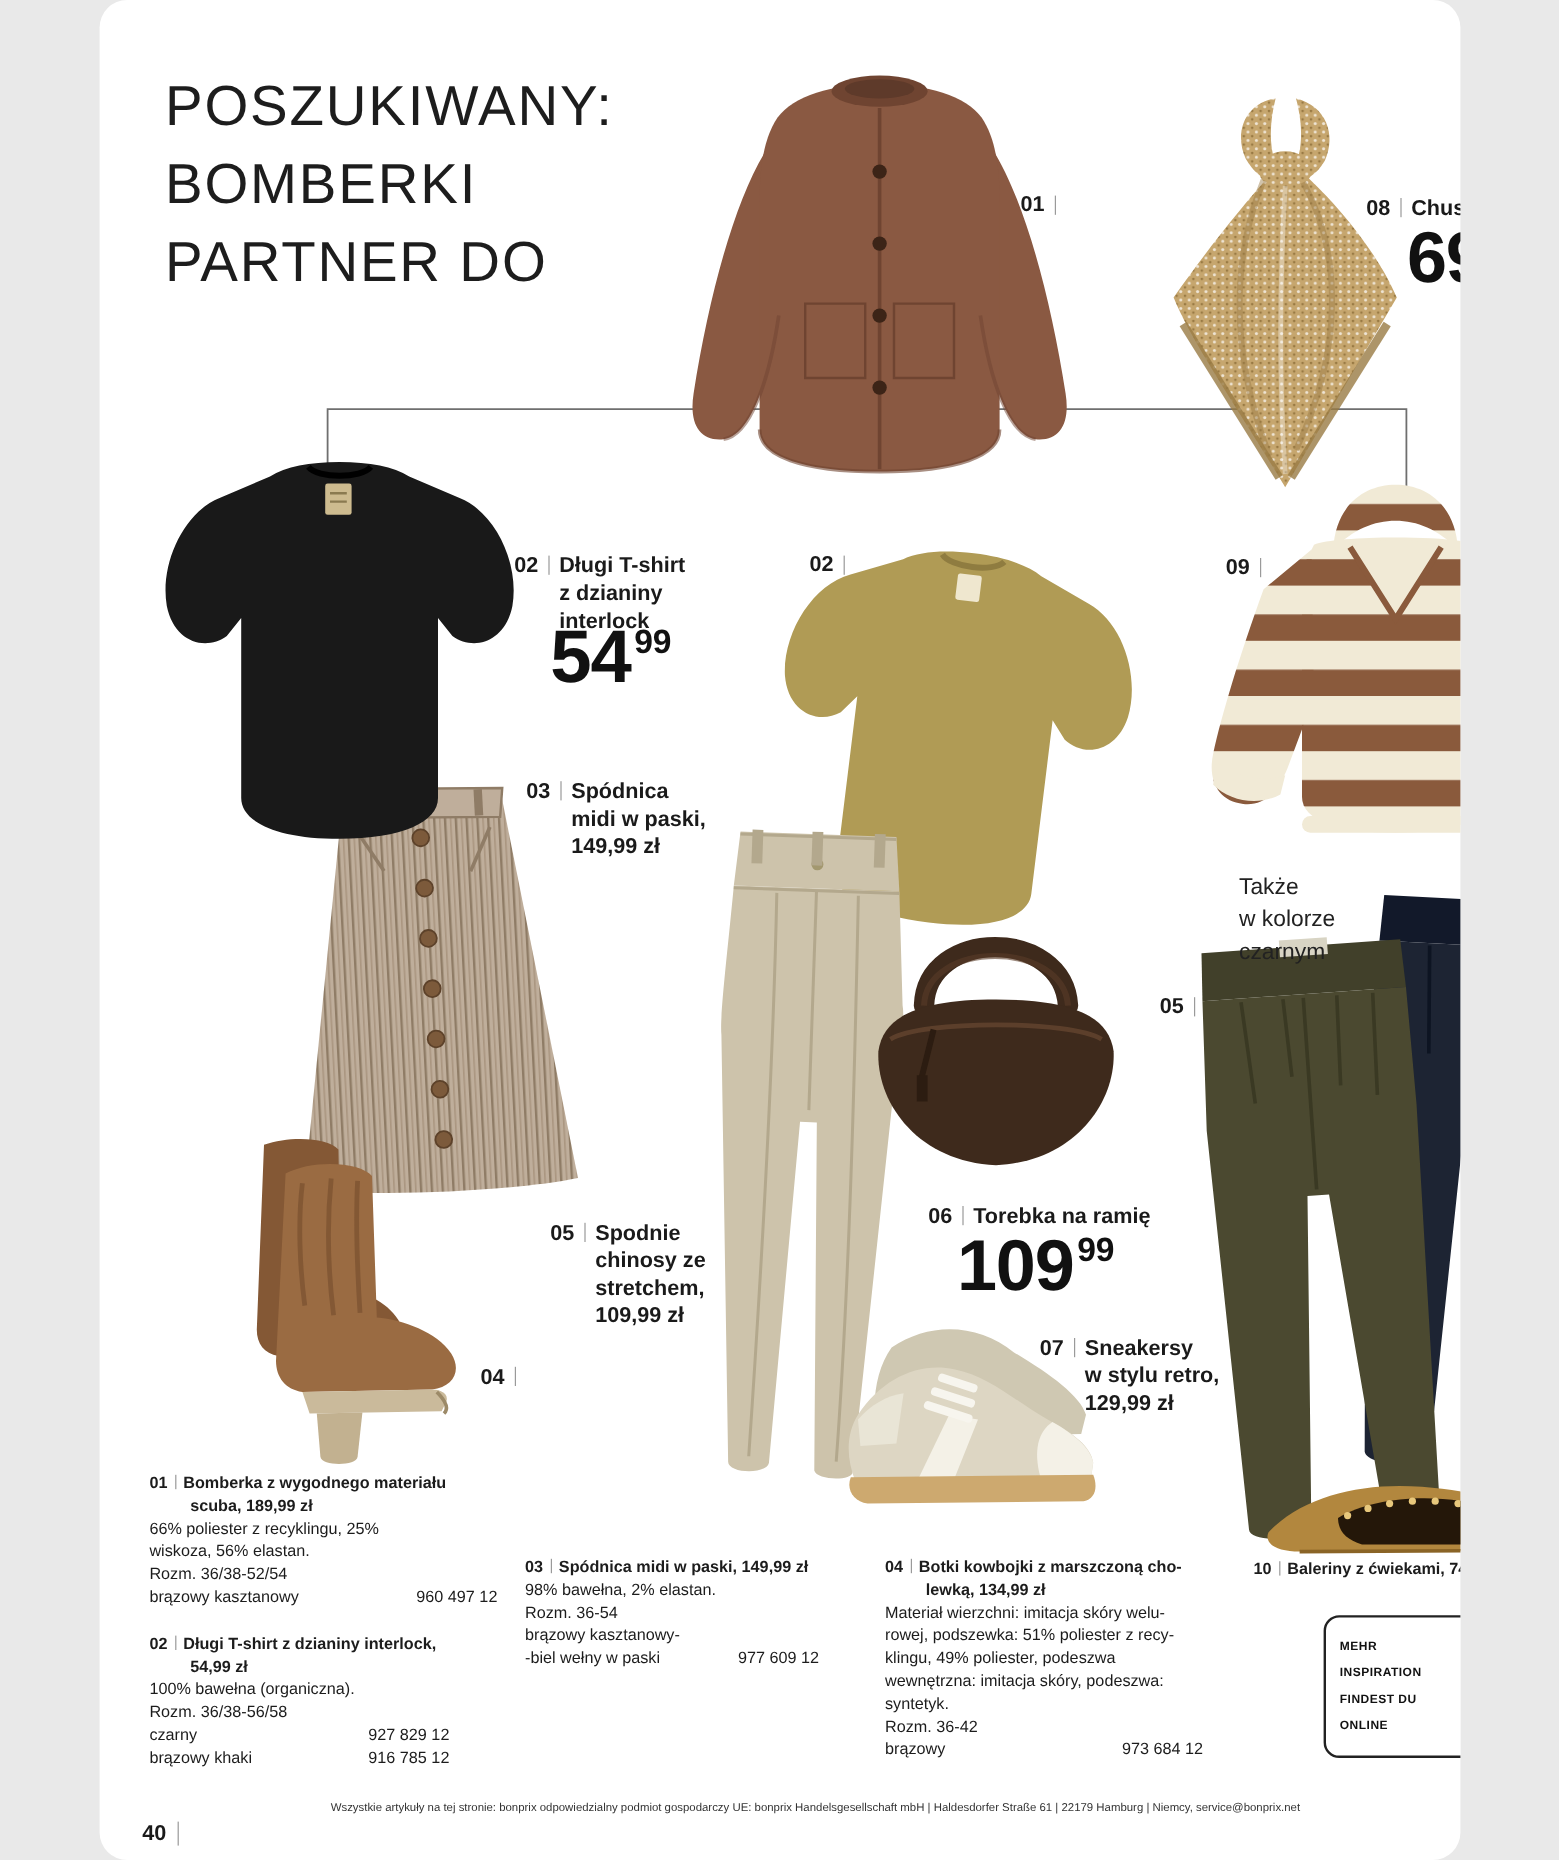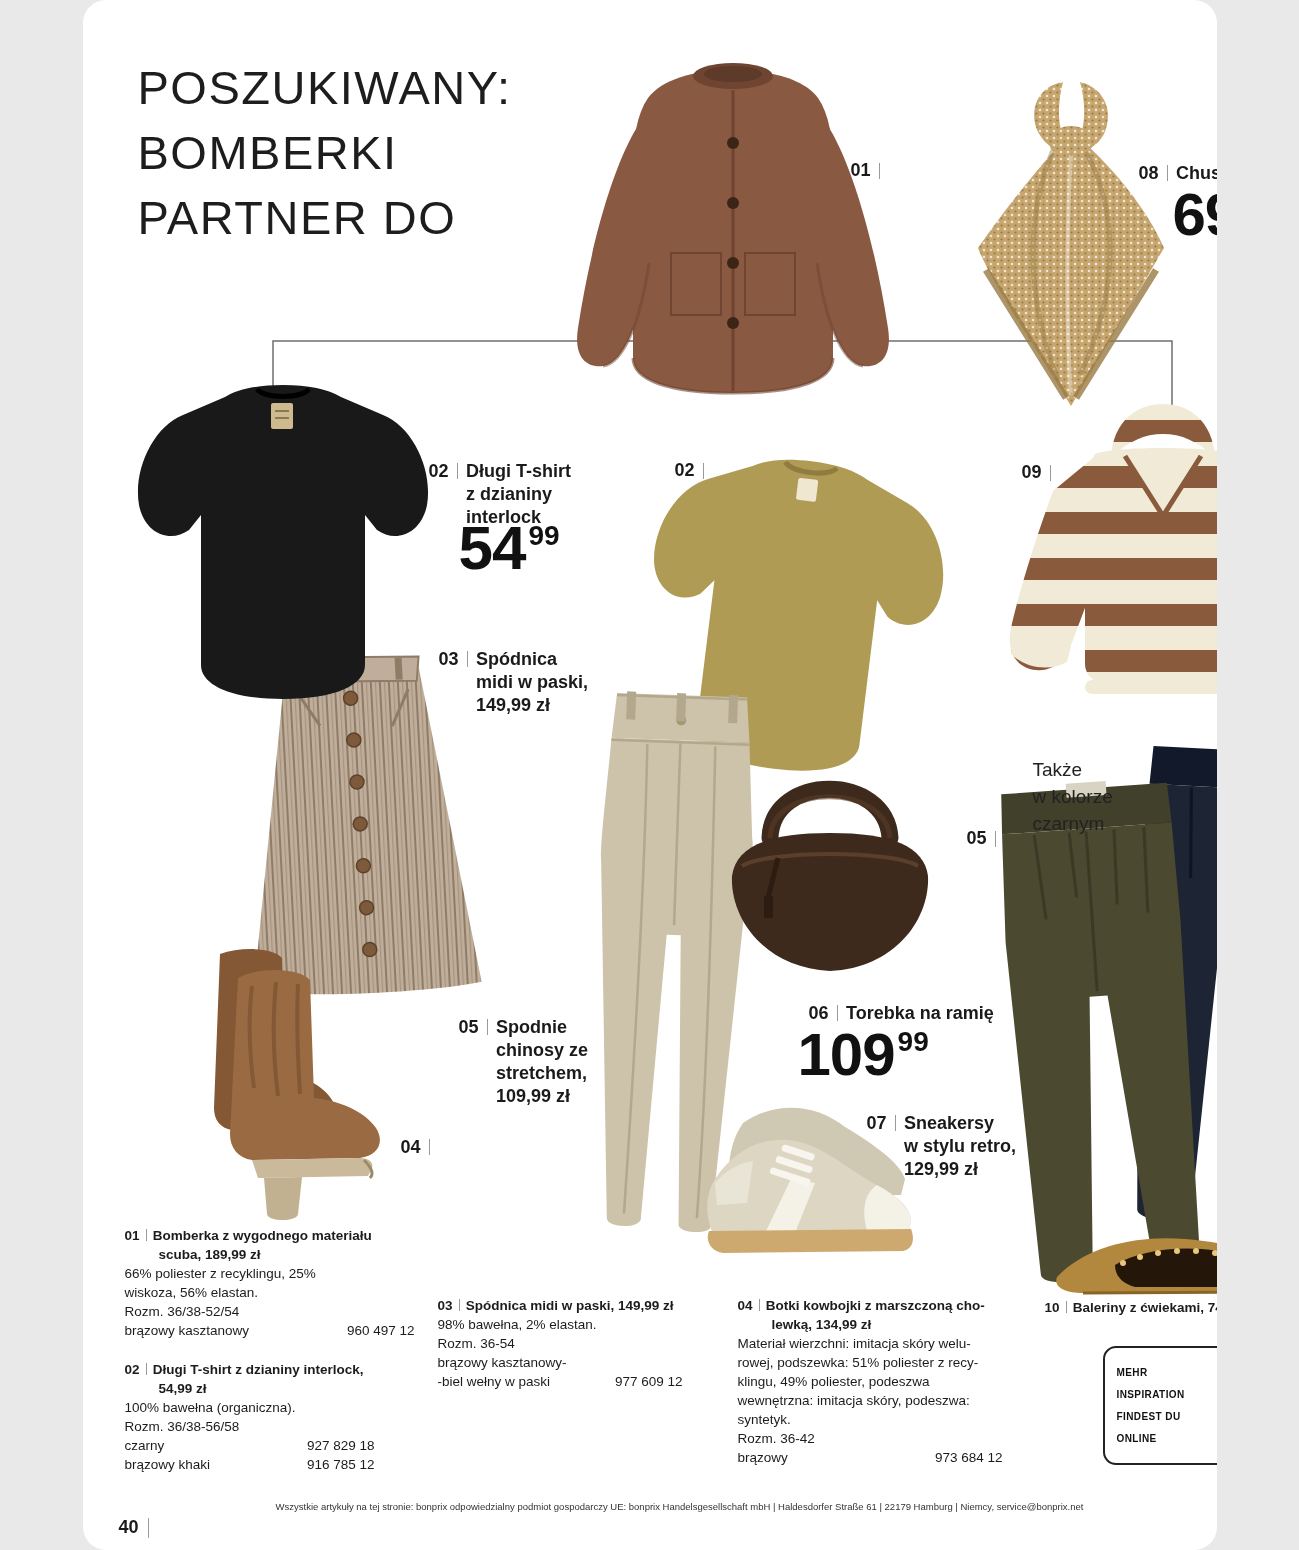--- a/index.html
+++ b/index.html
@@ -26,21 +26,21 @@
   .co .sep{margin-top:3px;}
   .co .lines div{white-space:nowrap;}
 
   
   .price{z-index:5;font-weight:700;color:#111;letter-spacing:-1px;white-space:nowrap;}
   .price .int{font-size:60px;}
   .price.xl .int{font-size:62px;}
   .price .dec{font-size:28px;position:relative;top:-24px;margin-left:3px;letter-spacing:0;}
 
   
-  .note{z-index:5;font-size:19px;line-height:27px;font-weight:400;color:#222;margin-top:30px;}
+  .note{z-index:5;font-size:19px;line-height:27px;font-weight:400;color:#222;}
 
   
   .det{z-index:5;font-size:13.5px;line-height:19px;color:#1c1c1c;}
   .det .dt{font-weight:700;}
   .det .ind{padding-left:34px;}
   .det .crow{display:flex;justify-content:space-between;}
   .dsep{display:inline-block;width:1.2px;height:12px;background:#9a9a9a;margin:0 6px;vertical-align:-1px;}
 
   
   .qrbox{z-index:5;width:220px;height:119px;border:2.5px solid #222;border-radius:13px;
@@ -343,21 +343,21 @@
       <div>stretchem,</div>
       <div>109,99 zł</div>
     </div>
   </div>
 
   <div class="abs co" style="left:318px;top:1136px">
     <span class="num">04</span>
     <span class="sep"></span>
   </div>
 
-  <div class="abs co" style="left:726px;top:1002px">
+  <div class="abs co" style="left:691px;top:1002px">
     <span class="num">06</span>
     <span class="sep"></span>
     <div class="lines">
         <div>Torebka na ramię</div>
       </div>
   </div>
   <div class="abs price" style="left:715px;top:1020px">
     <span class="int">109</span><span class="dec">99</span>
   </div>
 
@@ -383,21 +383,21 @@
       </div>
   </div>
 
   <div class="abs det" style="left:42px;top:1360px;width:250px">
     <div class="dt"><span>02</span><span class="dsep"></span><span>Długi T-shirt z dzianiny interlock,</span></div>
     <div class="dt ind">54,99 zł</div>
     <div>100% bawełna (organiczna).</div>
     <div>Rozm. 36/38-56/58</div>
     <div class="crow">
         <span>czarny</span>
-        <span>927 829 18</span>
+        <span>927 829 12</span>
       </div>
     <div class="crow">
         <span>brązowy khaki</span>
         <span>916 785 12</span>
       </div>
   </div>
 
   <div class="abs det" style="left:355px;top:1296px;width:245px">
     <div class="dt"><span>03</span><span class="dsep"></span><span>Spódnica midi w paski, 149,99 zł</span></div>
     <div>98% bawełna, 2% elastan.</div>

